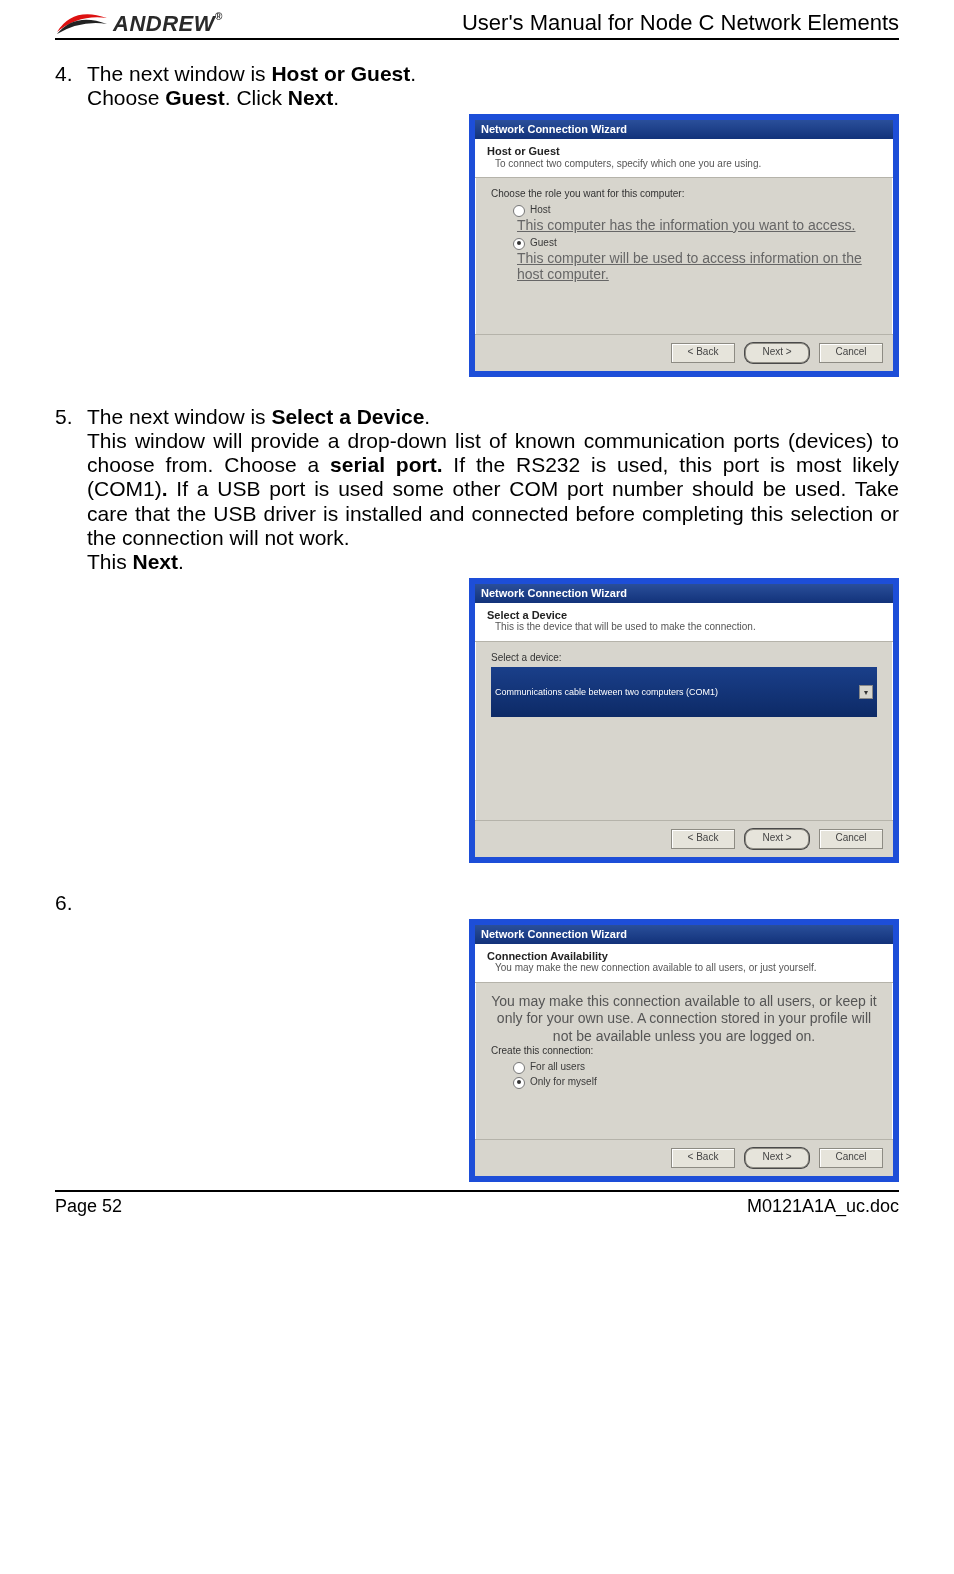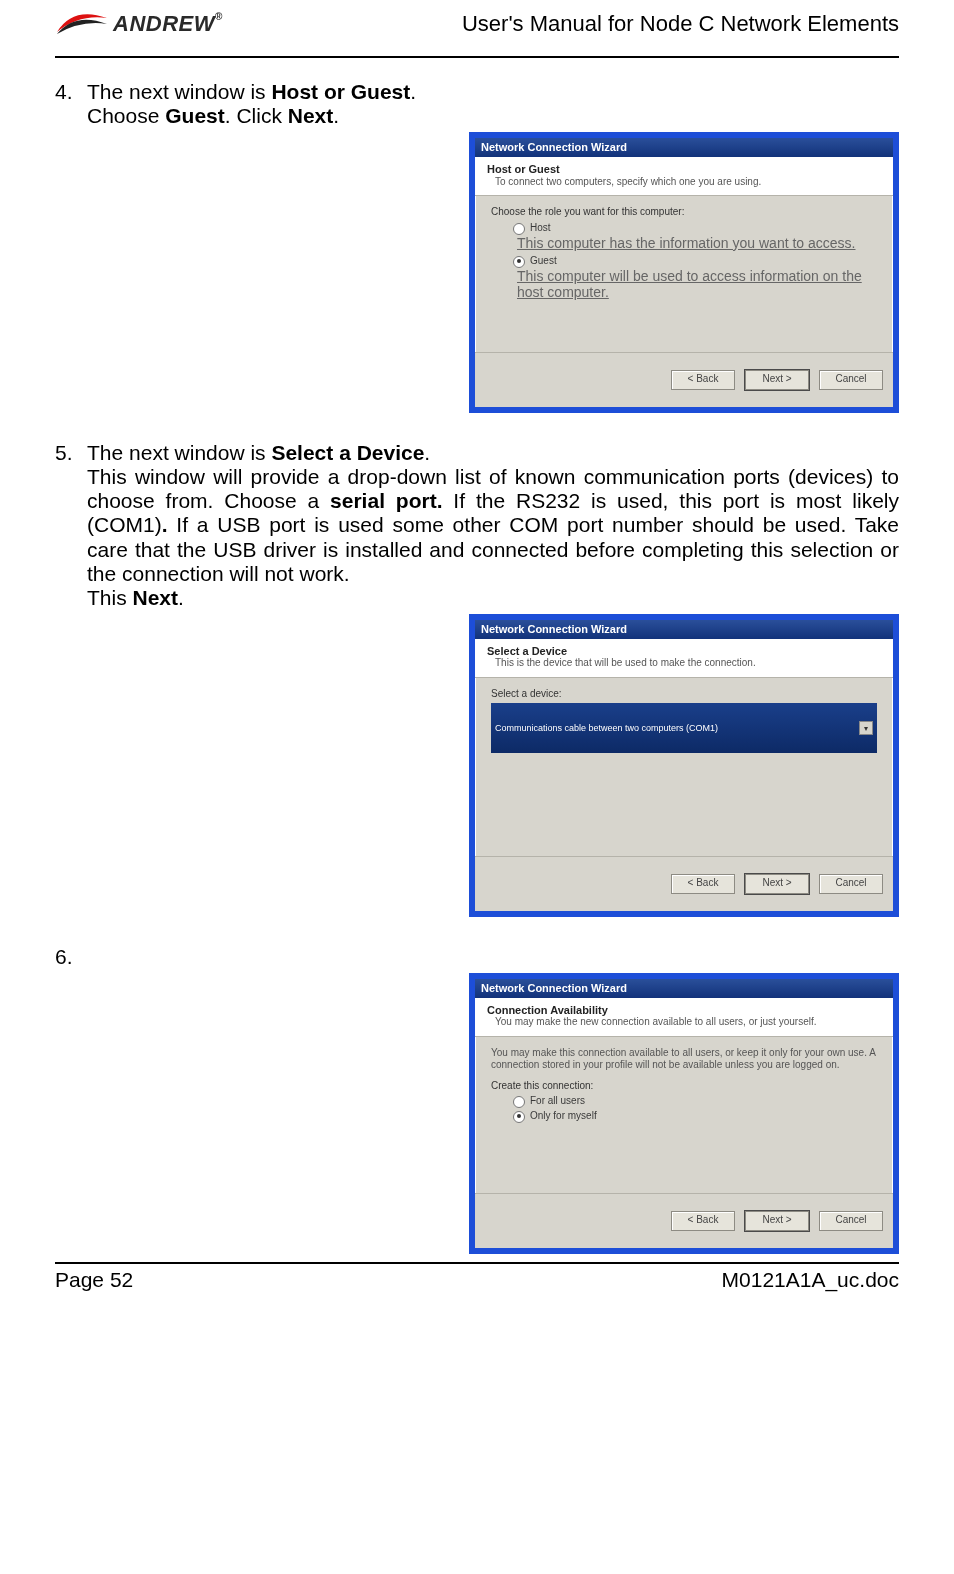--- a/index.html
+++ b/index.html
@@ -9,23 +9,23 @@
     background: #fff;
     color: #000;
     width: 954px;
   }
   .page {
     padding: 10px 55px 10px 55px;
     box-sizing: border-box;
   }
   .header {
     display: flex;
-    align-items: center;
+    align-items: flex-start;
     justify-content: space-between;
-    padding-bottom: 18px;
+    padding-bottom: 0;
   }
   .logo {
     display: flex;
     align-items: center;
   }
   .logo-mark {
     width: 54px;
     height: 28px;
     position: relative;
     margin-right: 4px;
@@ -140,40 +140,41 @@
     font-size:9px;
     padding:18px 4px;
     margin-top:2px;
     display:flex;justify-content:space-between;align-items:center;
   }
   .wizard .dropdown .arrow {
     width:12px;height:12px;background:#d7d5cd;border:1px solid #888;
     display:inline-flex;align-items:center;justify-content:center;color:#333;font-size:8px;
   }
   .wizard .note {
-    font-size:10px;color:#555;line-height:1.25;margin-bottom:8px;
+    font-size:14px;color:#555;line-height:1.25;text-align:center;
   }
   .wizard .btnrow {
     border-top:1px solid #b5b3aa;
-    padding:17px 10px;
+    padding:8px 10px;
     display:flex;justify-content:flex-end;gap:10px;
     background:#d7d5cd;
   }
   .wizard .btn {
     width:62px;height:18px;
     background:#e6e4db;border:1px solid #8d8b83;
     font-size:10px;color:#444;text-align:center;line-height:16px;
     box-shadow: 1px 1px 0 #fff inset;
   }
   .wizard .btn.primary {
     box-shadow: 0 0 0 1px #4a4a4a;
+    border-radius: 8px;
   }
   .footer {
     display:flex;justify-content:space-between;
-    font-size:21px;
+    font-size:18px;
     padding-top:0;
   }
 </style>
 </head>
 <body>
 
 <div class="page">
   <div class="header">
     <div class="logo">
       <span class="logo-mark">

